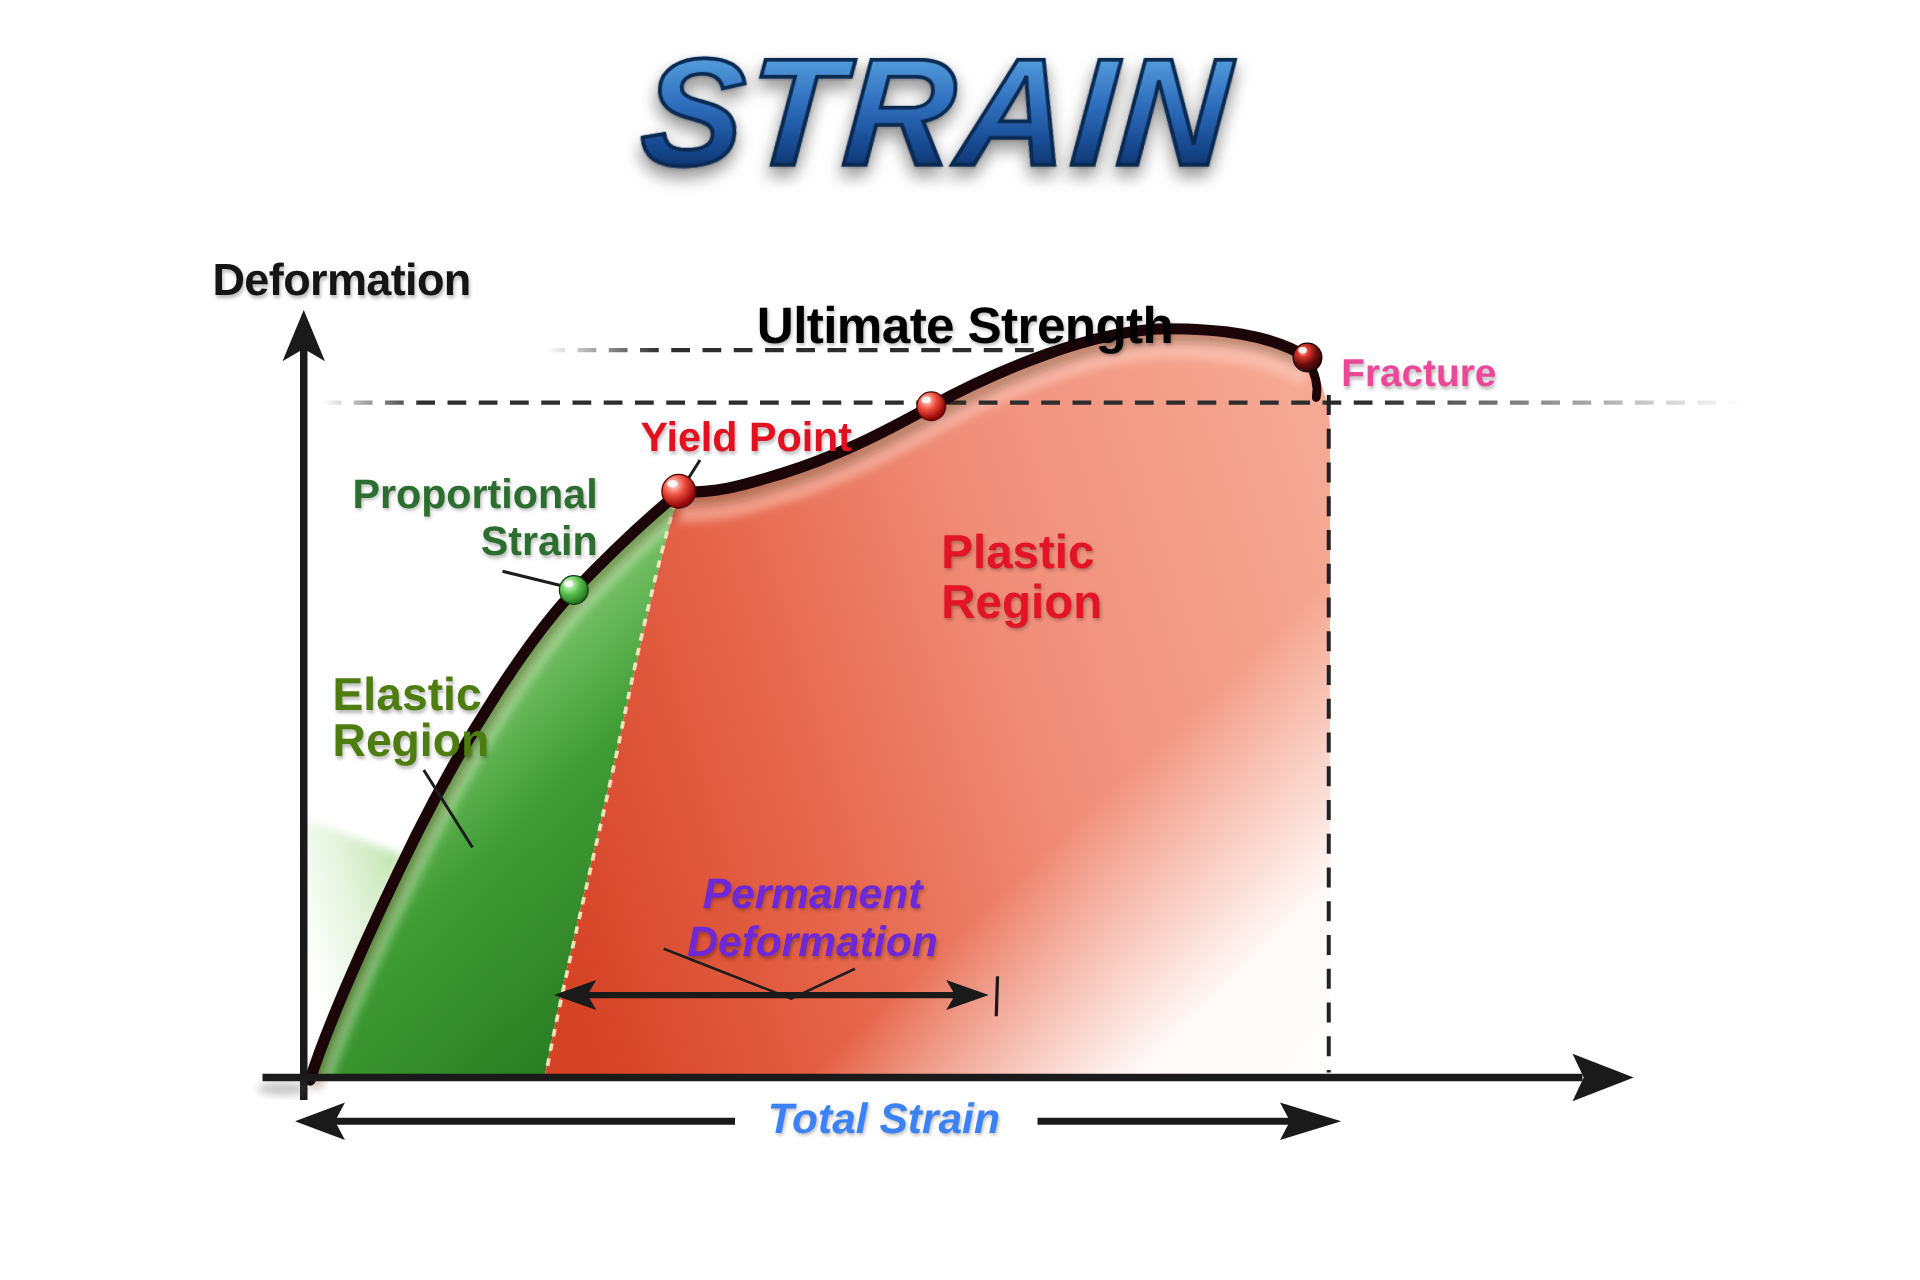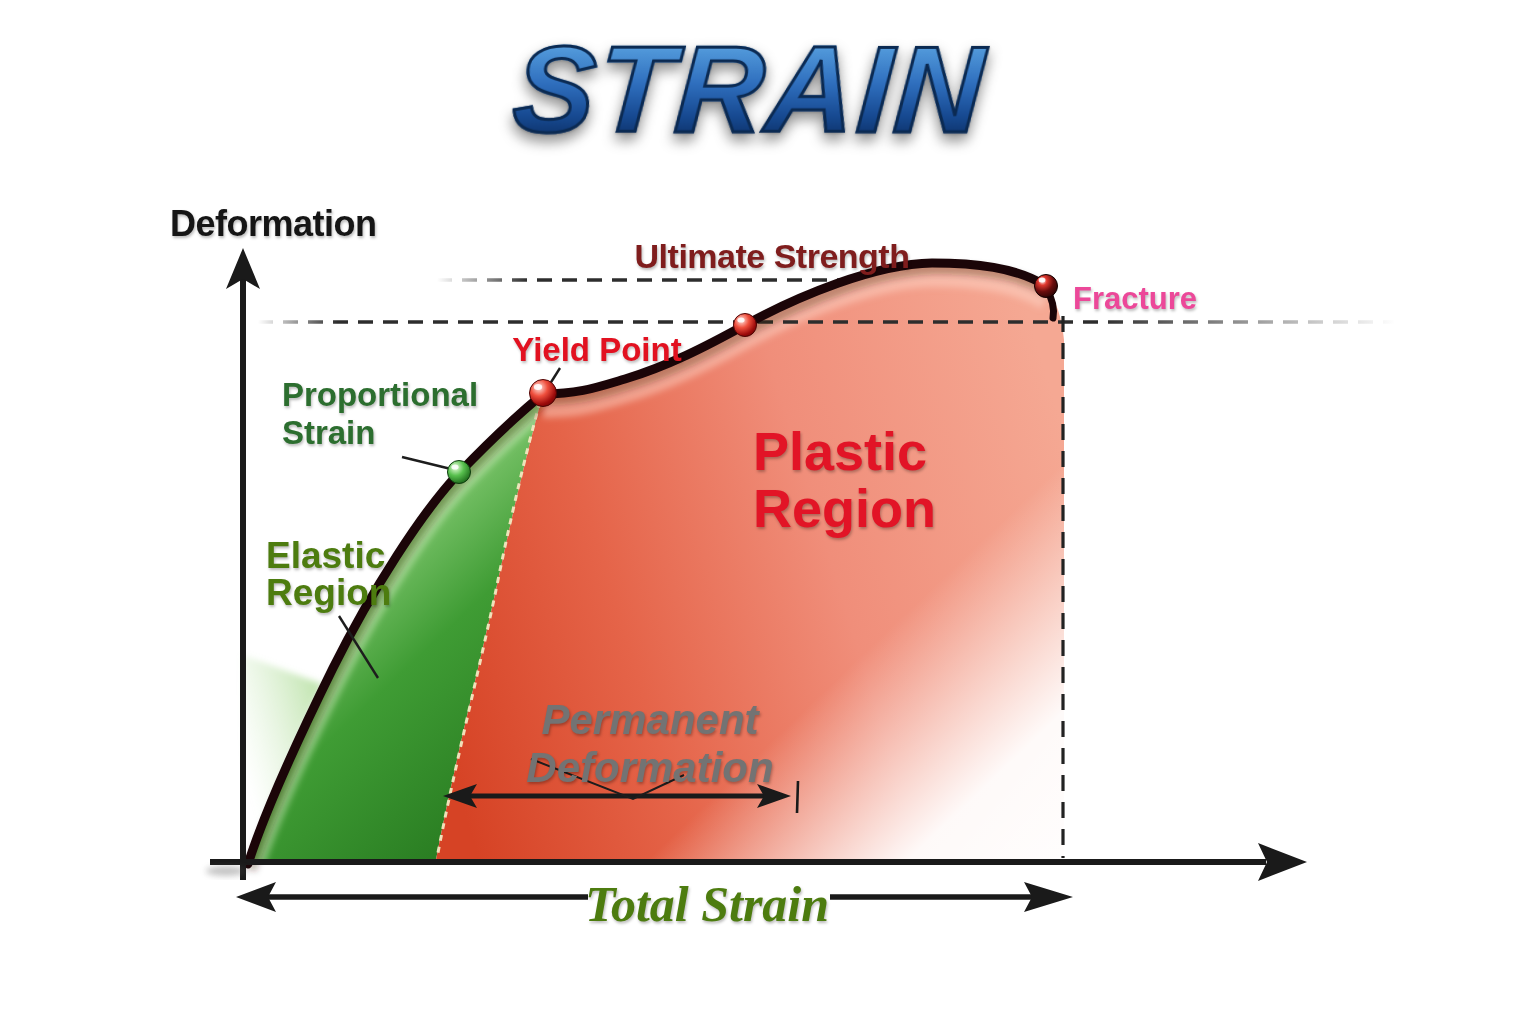--- a/index.html
+++ b/index.html
@@ -13,28 +13,28 @@
   .title3d{
     position:absolute;top:20px;left:750px;transform:translateX(-50%) skewX(-4deg);
     font-size:122px;font-weight:bold;font-style:italic;letter-spacing:3px;
     background:linear-gradient(180deg,#8cc6f0 0%,#4f96d8 22%,#2f6fbe 45%,#174a92 68%,#0e3570 82%,#2664a8 100%);
     -webkit-background-clip:text;background-clip:text;
     color:#2a6cb5;-webkit-text-fill-color:transparent;
     -webkit-text-stroke:3px #0b2a52;
     filter:drop-shadow(0 7px 7px rgba(0,0,0,0.38)) drop-shadow(0 1px 1px rgba(0,0,0,0.25));
   }
   .deformation-label{left:170px;top:203px;font-size:36px;letter-spacing:-0.5px;color:#151515;}
-  .ultimate-label{left:772px;top:237px;transform:translateX(-50%);font-size:34px;letter-spacing:-0.5px;color:#7f1d1d;}
+  .ultimate-label{left:772px;top:237px;transform:translateX(-50%);font-size:41px;letter-spacing:-0.5px;color:#000000;}
   .fracture-label{left:1073px;top:281px;font-size:31px;color:#ec4899;}
   .yield-label{left:597px;top:331px;transform:translateX(-50%);font-size:33px;color:#e21120;text-align:right;}
-  .proportional-label{left:380px;top:376px;transform:translateX(-50%);font-size:33px;color:#2c6e2f;text-align:left;}
+  .proportional-label{left:380px;top:376px;transform:translateX(-50%);font-size:33px;color:#2c6e2f;text-align:right;}
   .elastic-label{left:266px;top:537px;font-size:37px;color:#4d7c0f;text-align:left;line-height:1.0;}
-  .plastic-label{left:753px;top:423px;font-size:54px;color:#e21426;text-align:left;line-height:1.05;}
-  .permanent-label{left:650px;top:696px;transform:translateX(-50%);font-size:42px;font-style:italic;color:#737373;text-align:center;}
-  .total-strain-label{left:707px;top:876px;transform:translateX(-50%);font-size:50px;font-style:italic;color:#4d7c0f;font-family:Liberation Serif, serif;}
+  .plastic-label{left:753px;top:423px;font-size:38px;color:#e21426;text-align:left;line-height:1.05;}
+  .permanent-label{left:650px;top:696px;transform:translateX(-50%);font-size:34px;font-style:italic;color:#6d28d9;text-align:center;}
+  .total-strain-label{left:707px;top:876px;transform:translateX(-50%);font-size:34px;font-style:italic;color:#3b82f6;}
 </style>
 </head>
 <body>
 
 <div class="stage">
 
   <svg width="1536" height="1024" viewBox="0 0 1536 1024">
     <defs>
       <filter id="soft" x="-40%" y="-40%" width="180%" height="180%">
         <feGaussianBlur stdDeviation="3.2"></feGaussianBlur>

